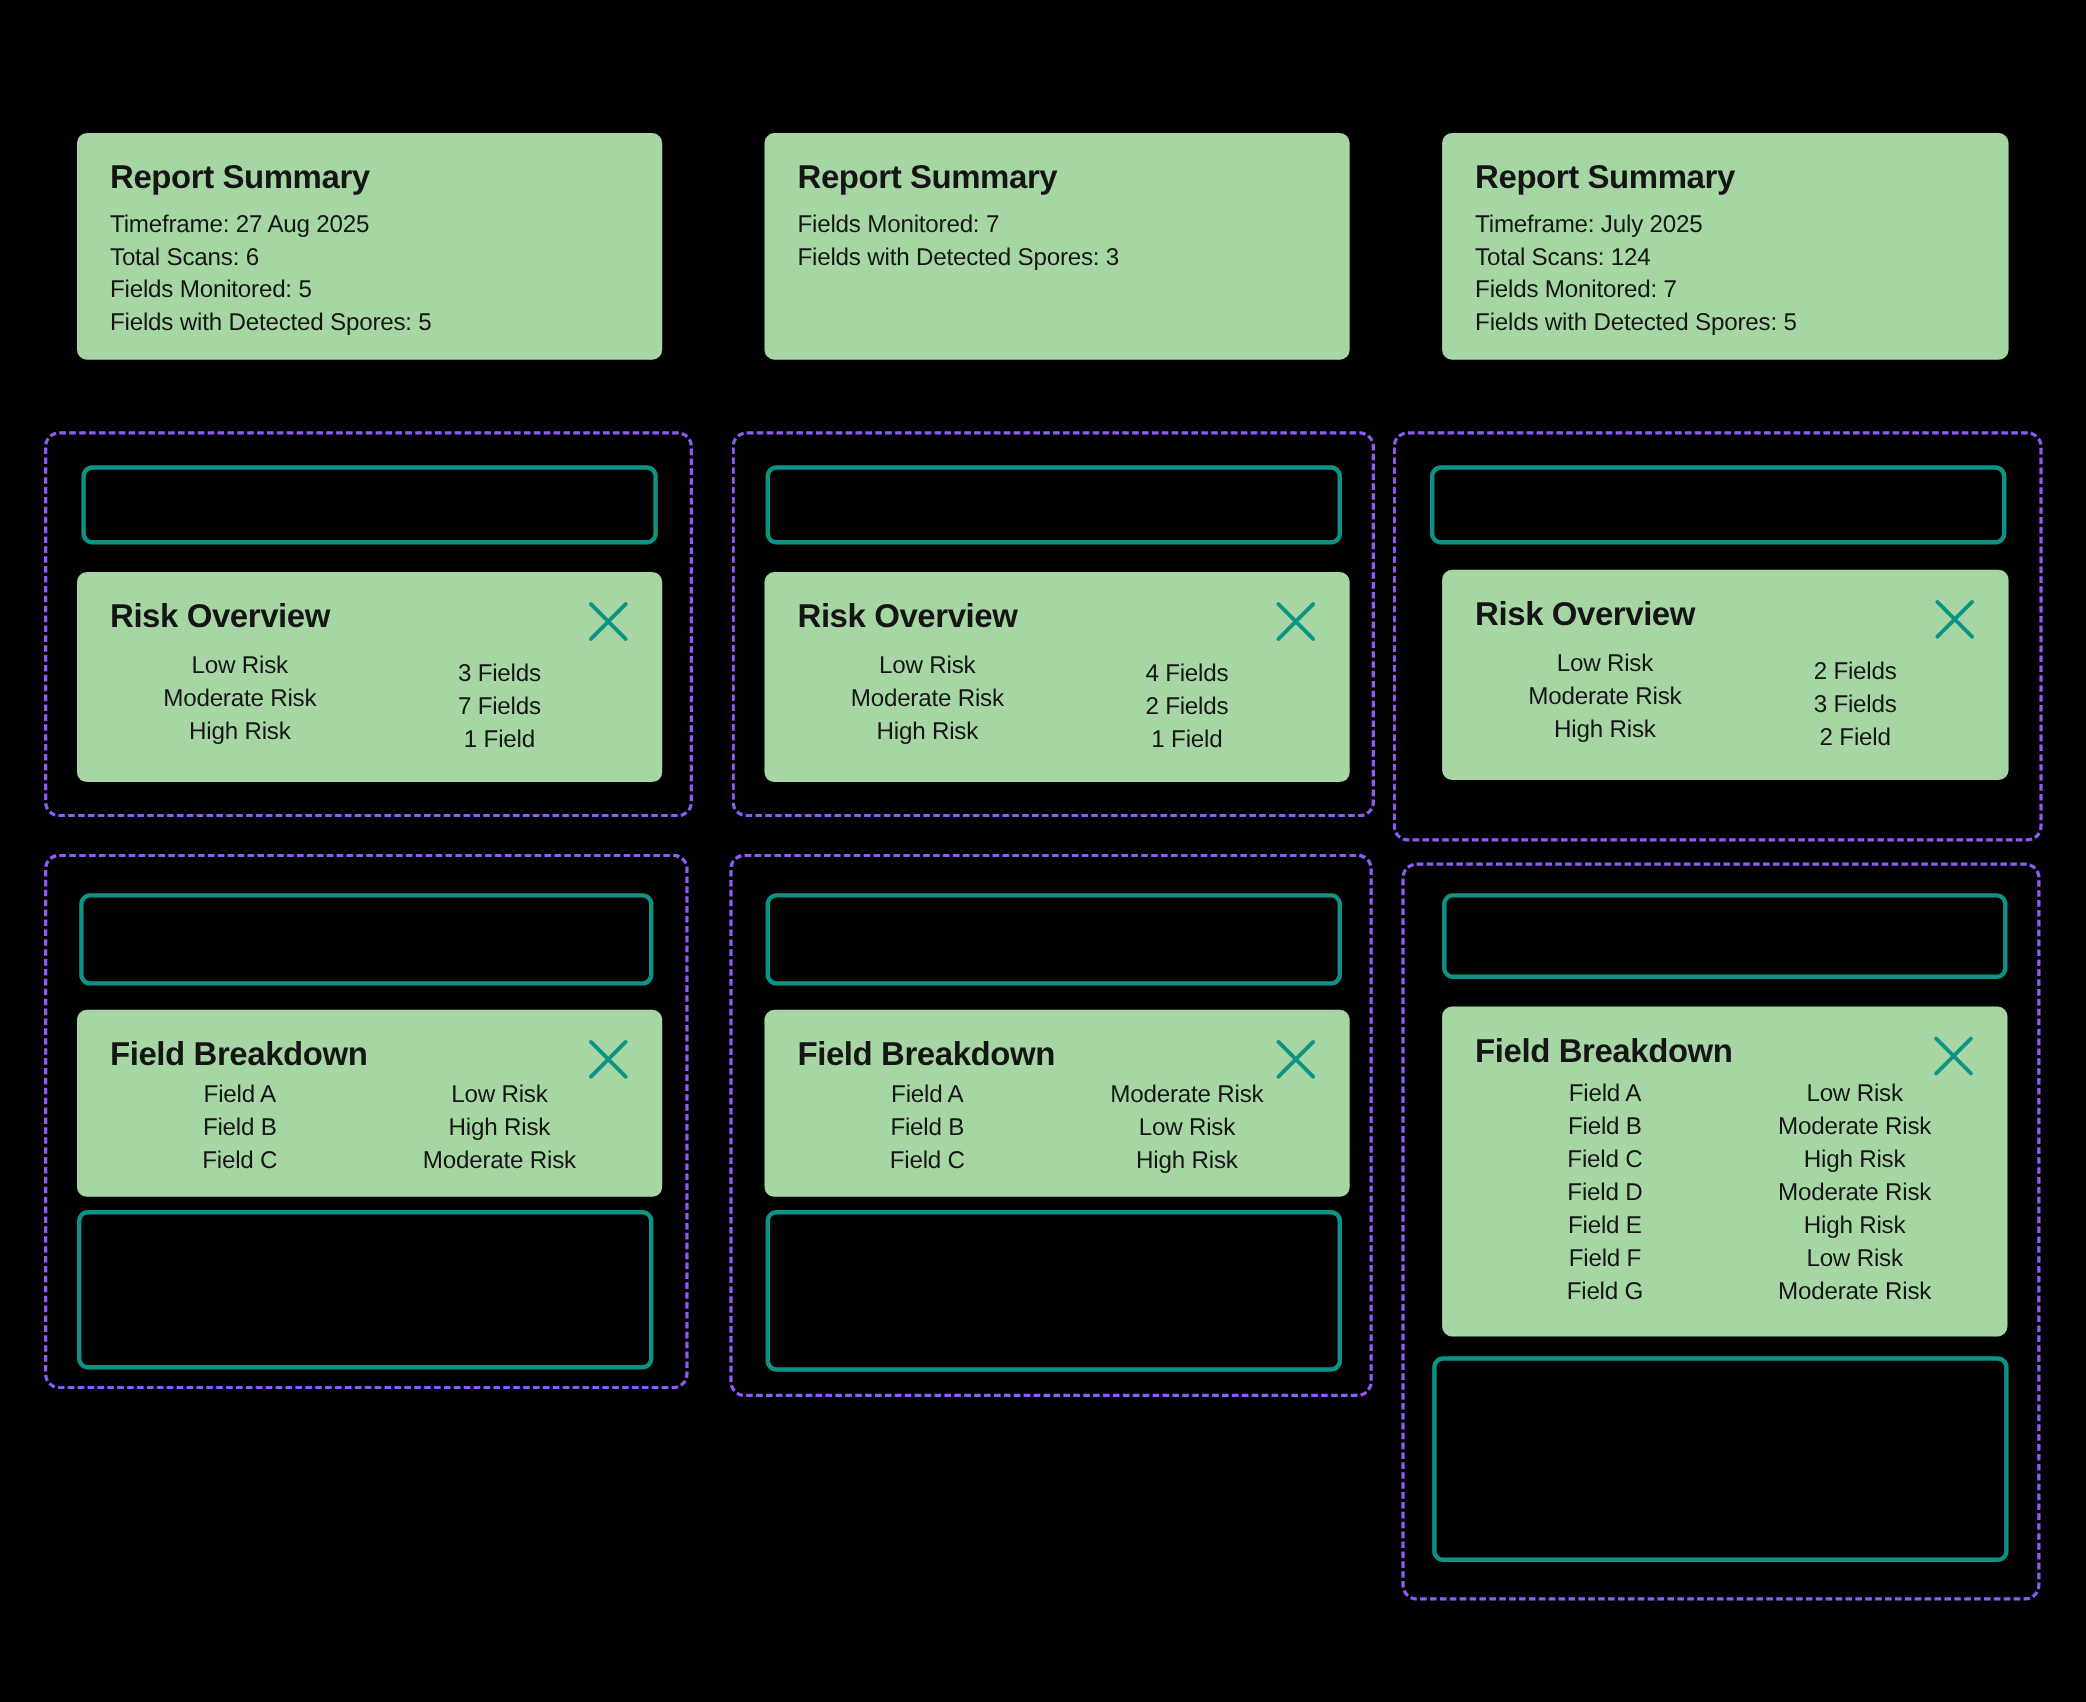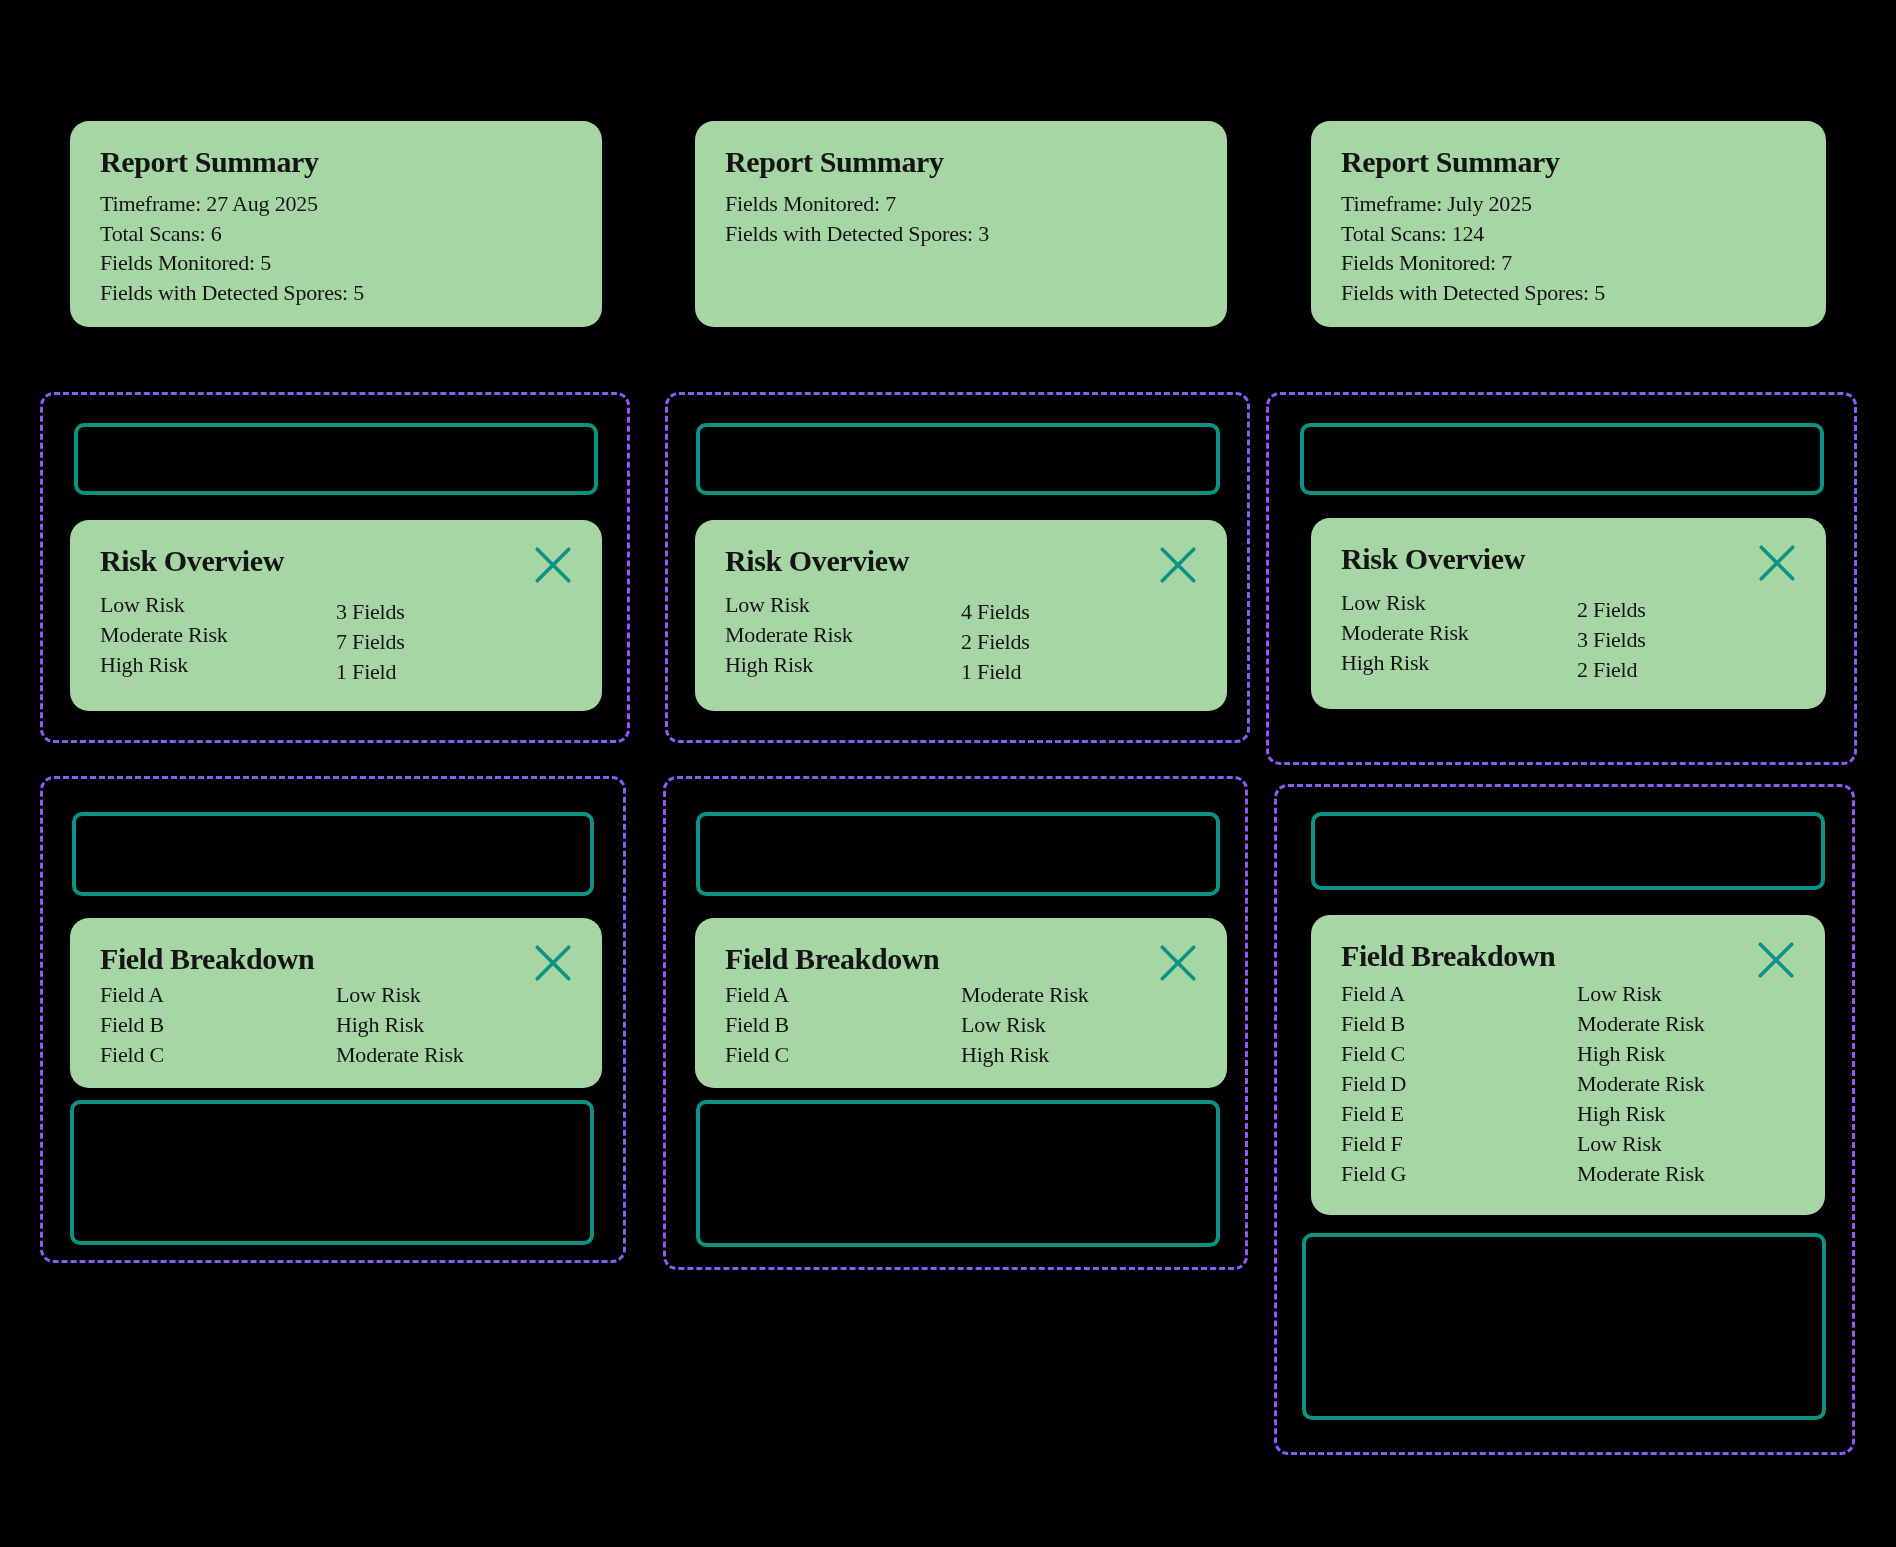--- a/index.html
+++ b/index.html
@@ -1,29 +1,29 @@
 <!DOCTYPE html>
 <html><head>
 <meta charset="utf-8">
 <style>
   html,body{margin:0;padding:0;background:#000;}
   .canvas{
     position:relative;width:1896px;height:1547px;background:#000;overflow:hidden;
     font-family:"Liberation Sans",sans-serif;color:#151515;
     --green:#a6d6a4;--teal:#0d9384;--purple:#8c5cf6;
   }
-  .card{position:absolute;background:var(--green);border-radius:19px;box-sizing:border-box;font-family:Liberation Serif, serif;}
+  .card{position:absolute;background:var(--green);border-radius:9px;box-sizing:border-box;}
   .dashed{position:absolute;border:3px dashed var(--purple);border-radius:14px;box-sizing:border-box;}
   .tealbox{position:absolute;border:4px solid var(--teal);border-radius:10px;background:transparent;box-sizing:border-box;}
   .card-title{font-size:30px;font-weight:700;letter-spacing:-0.4px;margin:24px 30px 10px 30px;}
   .report-lines{margin:4px 30px;}
   .report-line{font-size:22px;line-height:29.5px;letter-spacing:-0.2px;}
   .rows{margin:12px 30px 0 30px;}
   .rows.tight{margin-top:0;}
-  .card-row{display:grid;grid-template-columns:236px 1fr;font-size:22px;line-height:30px;letter-spacing:-0.2px;}
+  .card-row{display:grid;grid-template-columns:236px 1fr;font-size:22px;line-height:30px;letter-spacing:-0.2px;text-align:center;}
   .risk-card .cell-value{position:relative;top:7px;}
   .close{position:absolute;top:24px;right:28px;width:42px;height:42px;color:var(--teal);cursor:pointer;}
   .close svg{display:block;width:100%;height:100%;}
   .fb-title{margin-bottom:4px;}
 
   
   .p-c1-report{left:70px;top:121px;width:532px;height:206px;}
   .p-c1-risk-frame{left:40px;top:392px;width:590px;height:351px;}
   .p-c1-risk-teal{left:74px;top:423px;width:524px;height:72px;}
   .p-c1-risk-card{left:70px;top:520px;width:532px;height:191px;}

